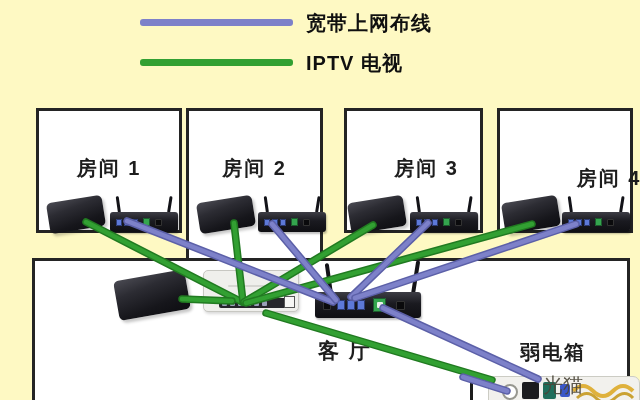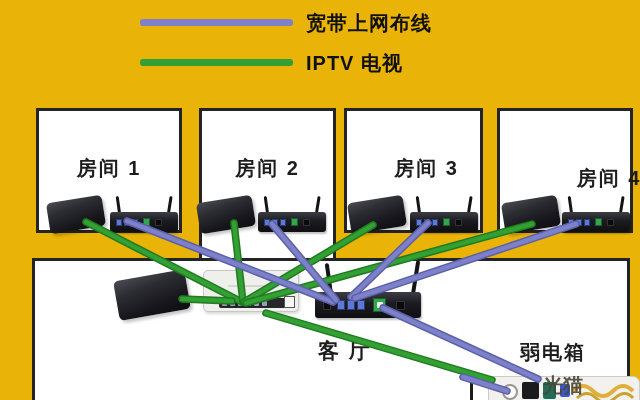--- a/index.html
+++ b/index.html
@@ -1,16 +1,16 @@
 <!DOCTYPE html>
 <html><head>
 <meta charset="utf-8">
 <style>
   html,body{margin:0;padding:0;background:#fff;}
-  #stage{position:relative;width:640px;height:400px;background:#eab308;overflow:hidden;
+  #stage{position:relative;width:640px;height:400px;background:#fef9c3;overflow:hidden;
          font-family:"Liberation Sans","DejaVu Sans",sans-serif;color:#1c1c1c;}
   .abs{position:absolute;}
   
   .legend-swatch{height:7px;border-radius:3px;}
   .legend-label{font-size:20px;font-weight:700;letter-spacing:1px;color:#101010;white-space:nowrap;}
   
   .room-box{border:3px solid #242424;background:#fff;box-sizing:border-box;}
   .room-label{position:absolute;left:0;width:100%;text-align:center;top:44px;
               font-size:20px;font-weight:700;letter-spacing:2px;color:#1d1d1d;}
   .big-box{border:3px solid #242424;border-bottom:none;background:#fff;box-sizing:border-box;}
@@ -38,37 +38,37 @@
   .modem{background:#f2f1ed;border:1px solid #ccccc4;border-radius:7px 7px 0 0;}
   .modem .m-circle{position:absolute;left:13px;top:7px;width:12px;height:12px;border-radius:50%;
                    background:#fff;border:2px solid #97978f;}
   .modem .m-black{position:absolute;left:33px;top:5px;width:17px;height:17px;background:#1b1b1d;border-radius:2px;}
   .modem .m-teal{position:absolute;left:54px;top:5px;width:13px;height:17px;background:#1f6e5a;border-radius:2px;}
   .modem .m-blue{position:absolute;left:71px;top:7px;width:10px;height:13px;background:#3a57c8;border-radius:2px;}
   .tick{background:#1c1c1c;}
   #wires{position:absolute;left:0;top:0;z-index:6;pointer-events:none;}
   .label-layer{z-index:4;}
   .dev{z-index:3;}
-  .modem-label{font-size:20px;font-weight:700;color:#4a4538;opacity:.9;z-index:5;}
+  .modem-label{font-size:20px;font-weight:400;color:#4a4538;opacity:.9;z-index:5;}
 </style>
 </head>
 <body>
 
 <div id="stage">
 
   <div class="abs legend-swatch" style="left: 140px; top: 19px; width: 153px; background: rgb(125, 129, 201);"></div>
   <div class="abs legend-label" style="left:306px;top:10px;">宽带上网布线</div>
 
   <div class="abs legend-swatch" style="left: 140px; top: 59px; width: 153px; background: rgb(50, 160, 50);"></div>
   <div class="abs legend-label" style="left:306px;top:50px;">IPTV 电视</div>
 
   <div class="abs room-box" style="left:36px;top:108px;width:146px;height:125px;">
     <div class="room-label">房间 1</div>
   </div>
-  <div class="abs room-box" style="left:199px;top:108px;width:137px;height:155px;">
+  <div class="abs room-box" style="left:186px;top:108px;width:137px;height:155px;">
     <div class="room-label">房间 2</div>
   </div>
   <div class="abs room-box" style="left:344px;top:108px;width:139px;height:125px;">
     <div class="room-label" style="top:44px;padding-left:13px;">房间 3</div>
   </div>
   <div class="abs room-box" style="left:497px;top:108px;width:136px;height:125px;">
     <div class="room-label" style="top:54px;margin-left:44px;">房间 4</div>
   </div>
 
   <div class="abs dev stb" style="left:48px;top:199px;width:56px;height:31px;transform:rotate(-9deg);"></div>

